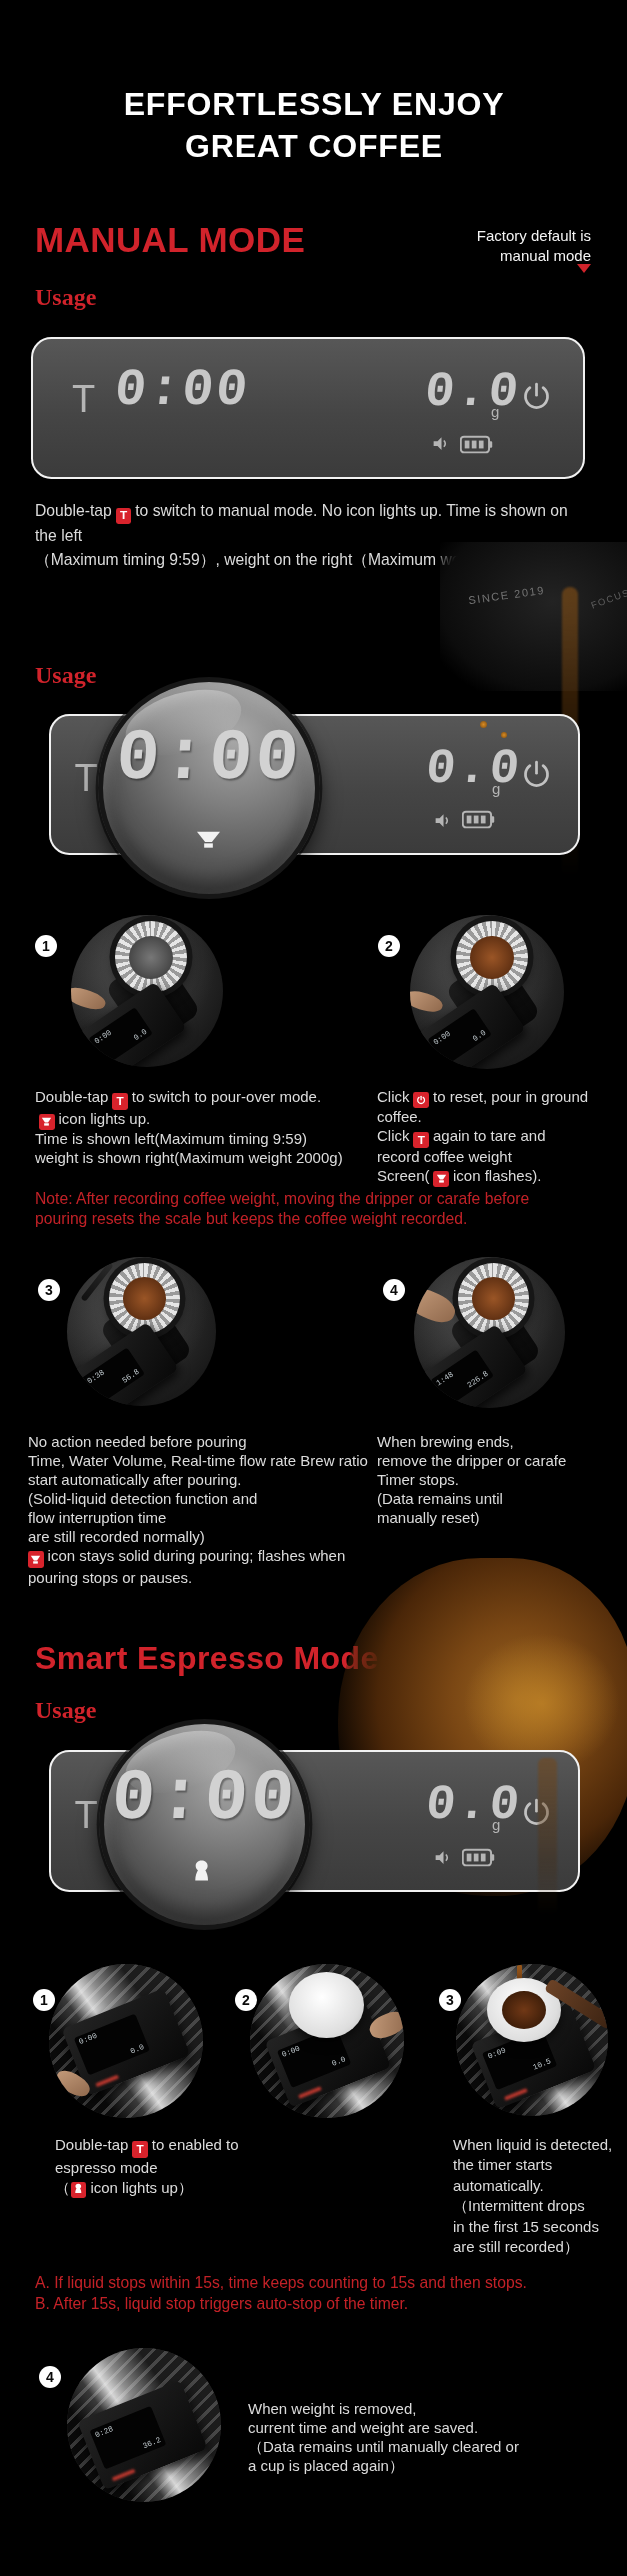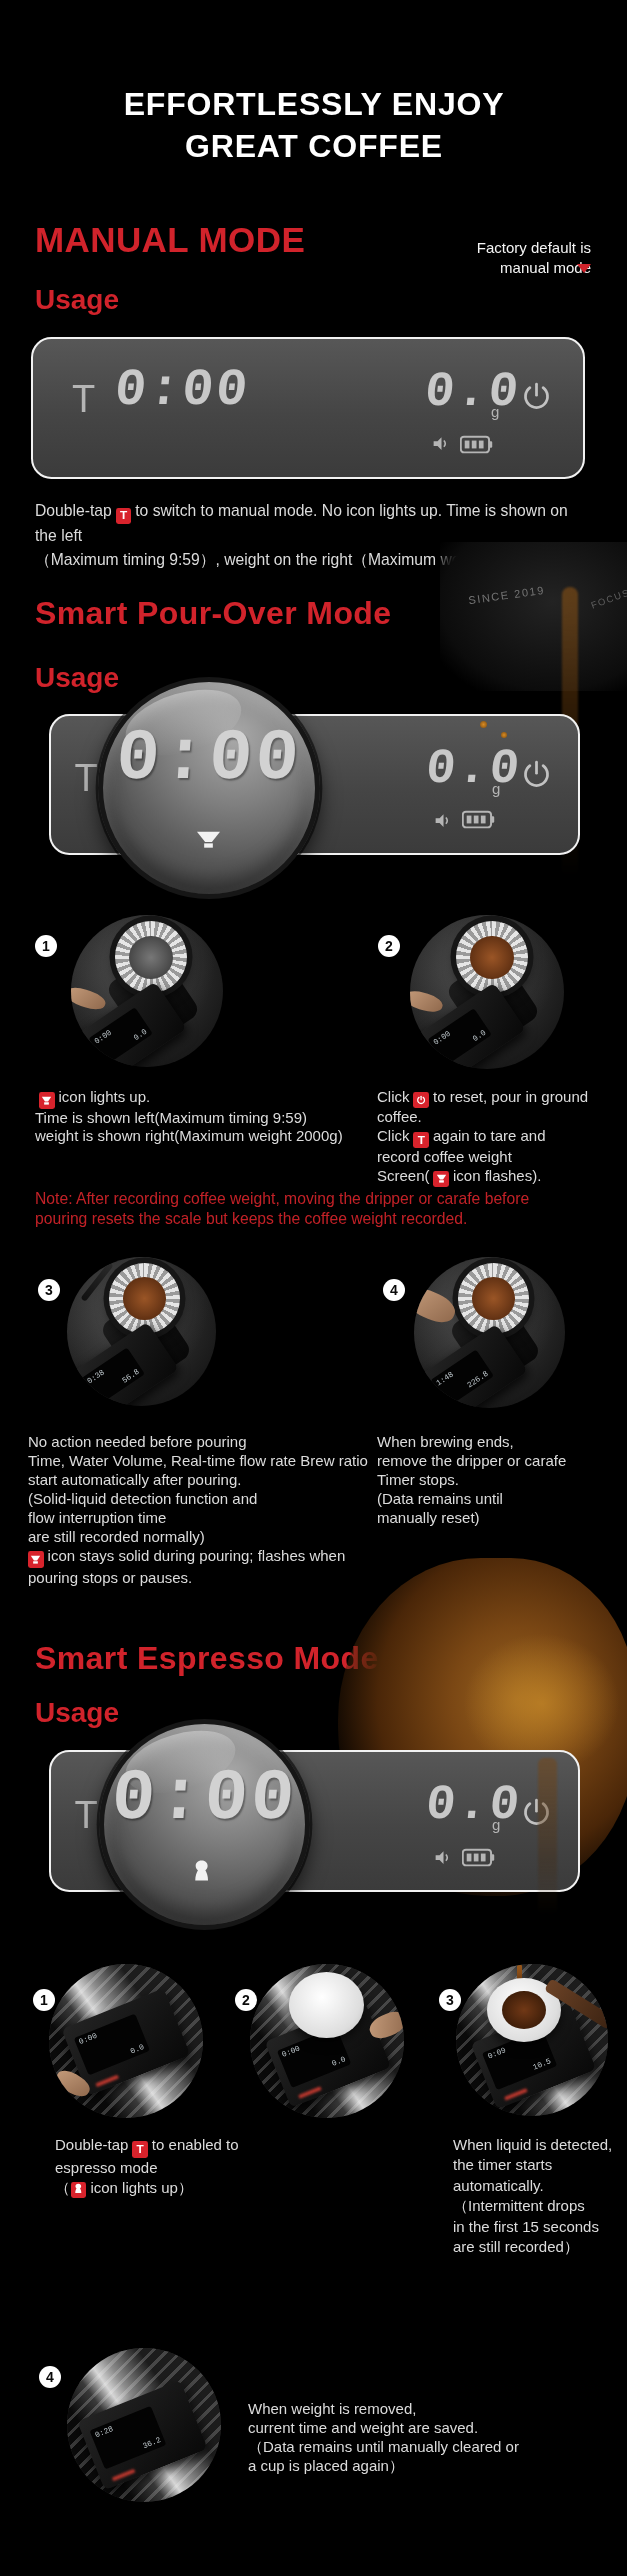--- a/index.html
+++ b/index.html
@@ -1,21 +1,21 @@
 <!DOCTYPE html>
 <html style="font-size:12.6px"><head>
 <meta charset="utf-8">
 <style>
   html,body{margin:0;padding:0;background:#000;}
   .page{position:relative;width:628px;height:2576px;background:#000;overflow:hidden;
         font-family:"Liberation Sans","DejaVu Sans",sans-serif;}
   .abs{position:absolute;}
   .hero{width:628px;text-align:center;color:#fff;font-weight:bold;font-size:32px;line-height:42px;letter-spacing:0.8px;}
   .red-h{color:#d1232b;font-weight:bold;}
-  .usage{font-size:28px;}
+  .usage{font-size:24px;font-family:Liberation Serif, serif;}
   .mode-h{font-size:35px;letter-spacing:0.4px;}
   .sub-h{font-size:32px;letter-spacing:0.4px;}
   .factory{color:#f4f4f4;font-size:15px;line-height:19.6px;text-align:right;}
   .tri-down{width:0;height:0;border-left:7px solid transparent;border-right:7px solid transparent;border-top:9.4px solid #d1232b;}
   
   .panel{background:linear-gradient(180deg,#575757,#454545 55%,#3b3b3b);border:2.4px solid #f2f2f2;border-radius:20.4px;z-index:2;}
   .seg{font-family:"Liberation Mono","DejaVu Sans Mono",monospace;font-weight:700;color:#c8c8c8;transform:skewX(-6deg);letter-spacing:2.4px;}
   .t-mark{color:#b5b5b5;font-size:38px;font-weight:400;}
   .unit{color:#b5b5b5;font-size:15px;}
   .caption{color:#dcdcdc;font-size:15px;}
@@ -78,21 +78,21 @@
 <body>
 
 <div class="page">
 
   <div class="abs hero" style="top:83px;left:0;">
     <div>EFFORTLESSLY ENJOY</div>
     <div>GREAT COFFEE</div>
   </div>
 
   <div class="abs red-h mode-h" style="left:35px;top:220px;">MANUAL MODE</div>
-  <div class="abs factory" style="right:37px;top:238px;">
+  <div class="abs factory" style="right:37px;top:226px;">
     <div>Factory default is</div>
     <div>manual mode</div>
   </div>
   <div class="abs tri-down" style="right:37px;top:264px;"></div>
   <div class="abs red-h usage" style="left:35px;top:284px;">Usage</div>
 
   <div class="abs panel" style="left:31px;top:337px;width:550px;height:138px;">
     <div class="abs t-mark" style="left:39px;top:39px;">T</div>
     <div class="abs seg" style="left:82px;top:22px;font-size:52px;">0:00</div>
     <div class="abs seg" style="left:392px;top:25px;font-size:49px;">0.0</div>
@@ -127,21 +127,20 @@
     <div>（Maximum timing 9:59）, weight on the right（Maximum weight 2000g）</div>
   </div>
 
   <div class="abs machine-blob" style="left:440px;top:542px;width:188px;height:149px;"></div>
   <div class="abs decor-since" style="left:468px;top:589px;">SINCE 2019</div>
   <div class="abs decor-focus" style="left:590px;top:593px;">FOCUS</div>
   <div class="abs amber-stream" style="left:562px;top:587px;width:15.7px;height:290px;"></div>
   <div class="dot" style="left:480px;top:721px;width:7px;height:7px;"></div>
   <div class="dot" style="left:501px;top:732px;width:5.5px;height:5.5px;"></div>
 
-  <div class="abs red-h sub-h" style="left:35px;top:595px;">Smart Pour-Over Mode</div>
   <div class="abs" style="left:458px;top:601px;">
     <svg width="41" height="30" viewBox="0 0 52 38" fill="#d1232b">
       <polygon points="2,3 50,3 33,24 19,24"></polygon>
       <rect x="17" y="27" width="18" height="9"></rect>
     </svg>
   </div>
   <div class="abs red-h usage" style="left:35px;top:662px;">Usage</div>
 
   <div class="abs panel" style="left:49px;top:714px;width:527px;height:137px;">
     <div class="abs t-mark" style="left:23.5px;top:41px;">T</div>
@@ -207,20 +206,21 @@
     <div class="ph-hand" style="left:-6.3px;top:78px;width:39px;height:17.3px;transform:rotate(16deg);"></div>
     <div class="ph-scale" style="left:14px;top:89px;width:94px;height:57px;transform:rotate(-34deg);">
       <div class="ph-screen">
         <span>0:00</span>
         <span class="w">0.0</span>
       </div>
     </div>
   </div>
 
   <div class="abs caption" style="left:35px;top:1088px;line-height:18.4px;">
+    <div><span>Double-tap</span><span class="chip">T</span><span>to switch to pour-over mode.</span></div>
     <div><span class="chip">
           <svg width="11" height="9.4" viewBox="0 0 14 12" fill="#fff">
             <polygon points="1,1 13,1 9,7 5,7"></polygon>
             <rect x="4" y="8" width="6" height="3"></rect>
           </svg>
         </span><span>icon lights up.</span></div>
     <div>Time is shown left(Maximum timing 9:59)</div>
     <div>weight is shown right(Maximum weight 2000g)</div>
   </div>
 
@@ -412,20 +412,24 @@
 
   <div class="abs caption" style="left:453px;top:2135px;line-height:20.4px;">
     <div>When liquid is detected,</div>
     <div>the timer starts</div>
     <div>automatically.</div>
     <div>（Intermittent drops</div>
     <div>in the first 15 seconds</div>
     <div>are still recorded）</div>
   </div>
 
+  <div class="abs note-red" style="left:35px;top:2272px;line-height:21px;">
+    <div>A. If liquid stops within 15s, time keeps counting to 15s and then stops.</div>
+    <div>B. After 15s, liquid stop triggers auto-stop of the timer.</div>
+  </div>
 
   <div class="badge" style="left:39px;top:2366px;">4</div>
   <div class="photo" style="left:67px;top:2348px;width:154px;height:154px;">
     <div class="ph-chrome"></div>
     <div class="ph-diamond"></div>
     <div class="ph-scale" style="left:20.4px;top:50px;width:111px;height:74px;transform:rotate(-22deg);">
       <div class="ph-screen">
         <span>0:28</span>
         <span class="w">36.2</span>
       </div>

